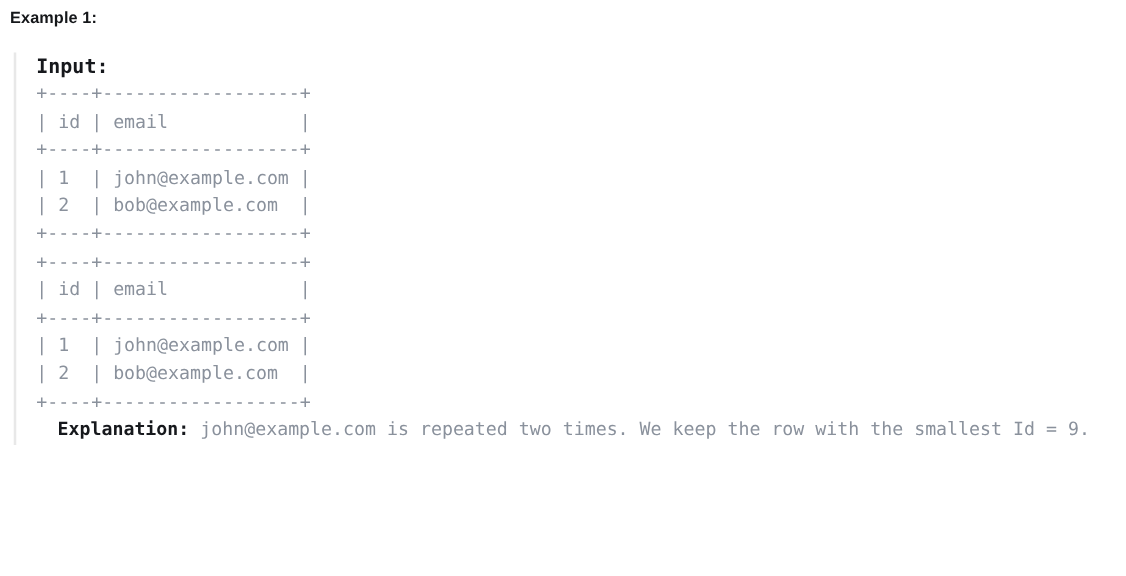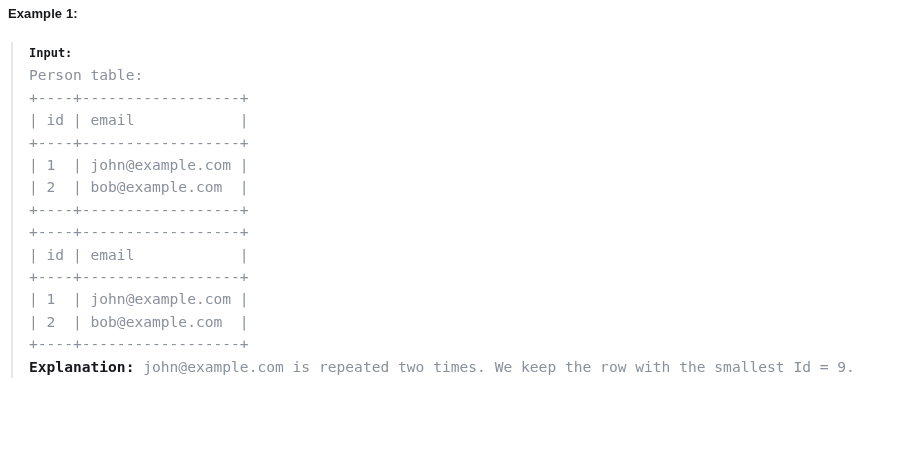--- a/index.html
+++ b/index.html
@@ -50,49 +50,49 @@
   .mono-wrap {
     font-family: "DejaVu Sans Mono", "Liberation Mono", monospace;
     font-size: 14.6px;
     line-height: 22.4px;
     color: #8a919c;
     white-space: pre-wrap;
     word-break: normal;
   }
   .lbl-bold {
     font-family: "DejaVu Sans Mono", "Liberation Mono", monospace;
-    font-size: 12px;
+    font-size: 16px;
     line-height: 22.4px;
     font-weight: bold;
     color: #16181c;
     white-space: pre;
   }
   .table-line {
     display: block;
   }
   .inline-bold {
     font-weight: bold;
     color: #16181c;
+    margin-left: 17px;
   }
   .section {
     display: block;
   }
 </style>
 </head>
 <body>
 
 <div class="page">
 
   <div class="example-heading">Example 1:</div>
 
   <div class="quote-block">
 
     <div class="section">
       <div class="lbl-bold">Input:</div>
-      <div class="mono">Person table:</div>
       <div class="mono table-line">+----+------------------+</div>
       <div class="mono table-line">| id | email            |</div>
       <div class="mono table-line">+----+------------------+</div>
       <div class="mono table-line">| 1  | john@example.com |</div>
       <div class="mono table-line">| 2  | bob@example.com  |</div>
       <div class="mono table-line">+----+------------------+</div>
     </div>
 
     <div class="section">
       <div class="mono table-line">+----+------------------+</div>

